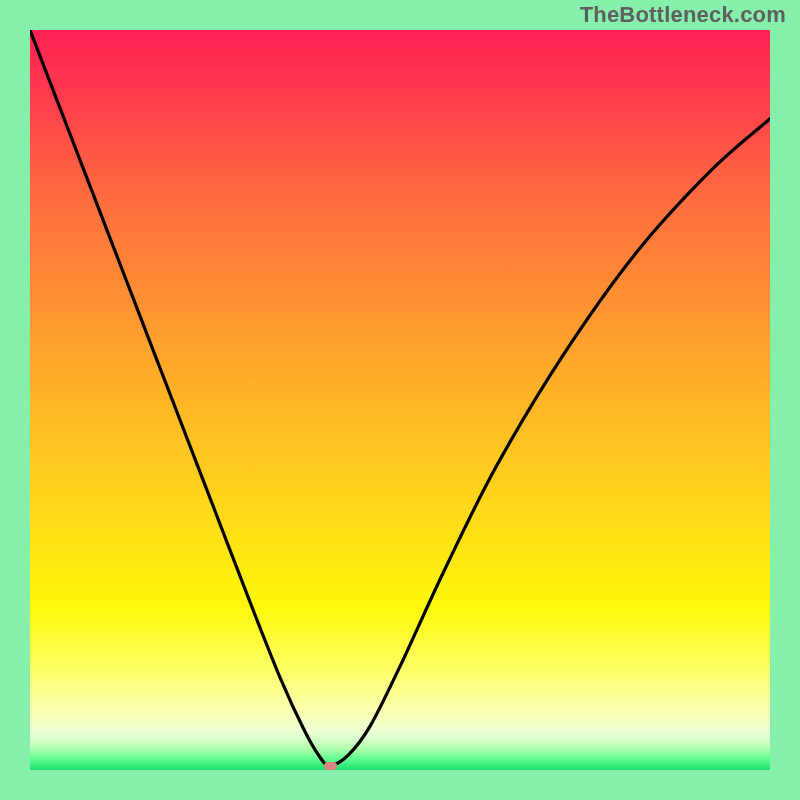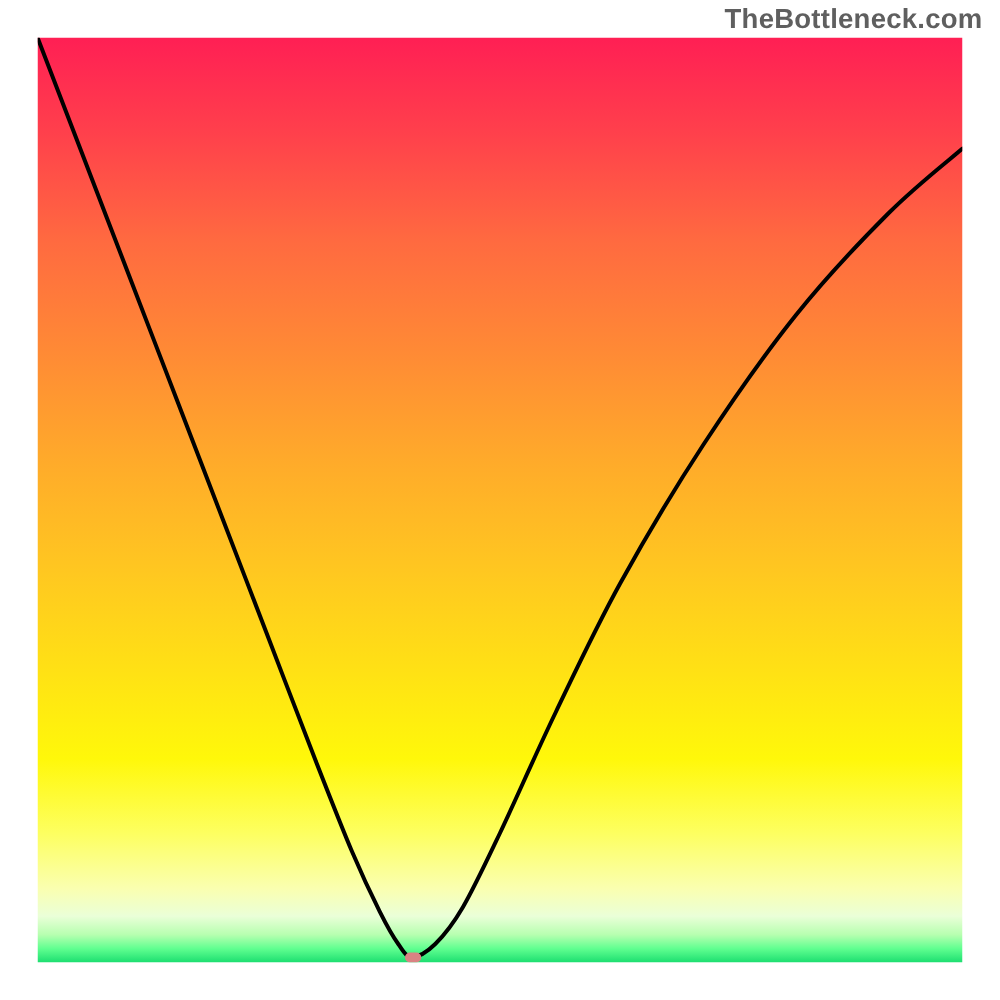--- a/index.html
+++ b/index.html
@@ -8,21 +8,21 @@
     width: 800px;
     height: 800px;
     overflow: hidden;
     background: #000;
     font-family: Arial, Helvetica, sans-serif;
   }
   .frame {
     position: relative;
     width: 800px;
     height: 800px;
-    background: #ffffff;
+    background: #86efac;
   }
   .watermark {
     position: absolute;
     top: 2px;
     right: 14px;
     color: #5f5f5f;
     font-size: 22px;
     font-weight: 600;
     letter-spacing: 0.2px;
     z-index: 5;

